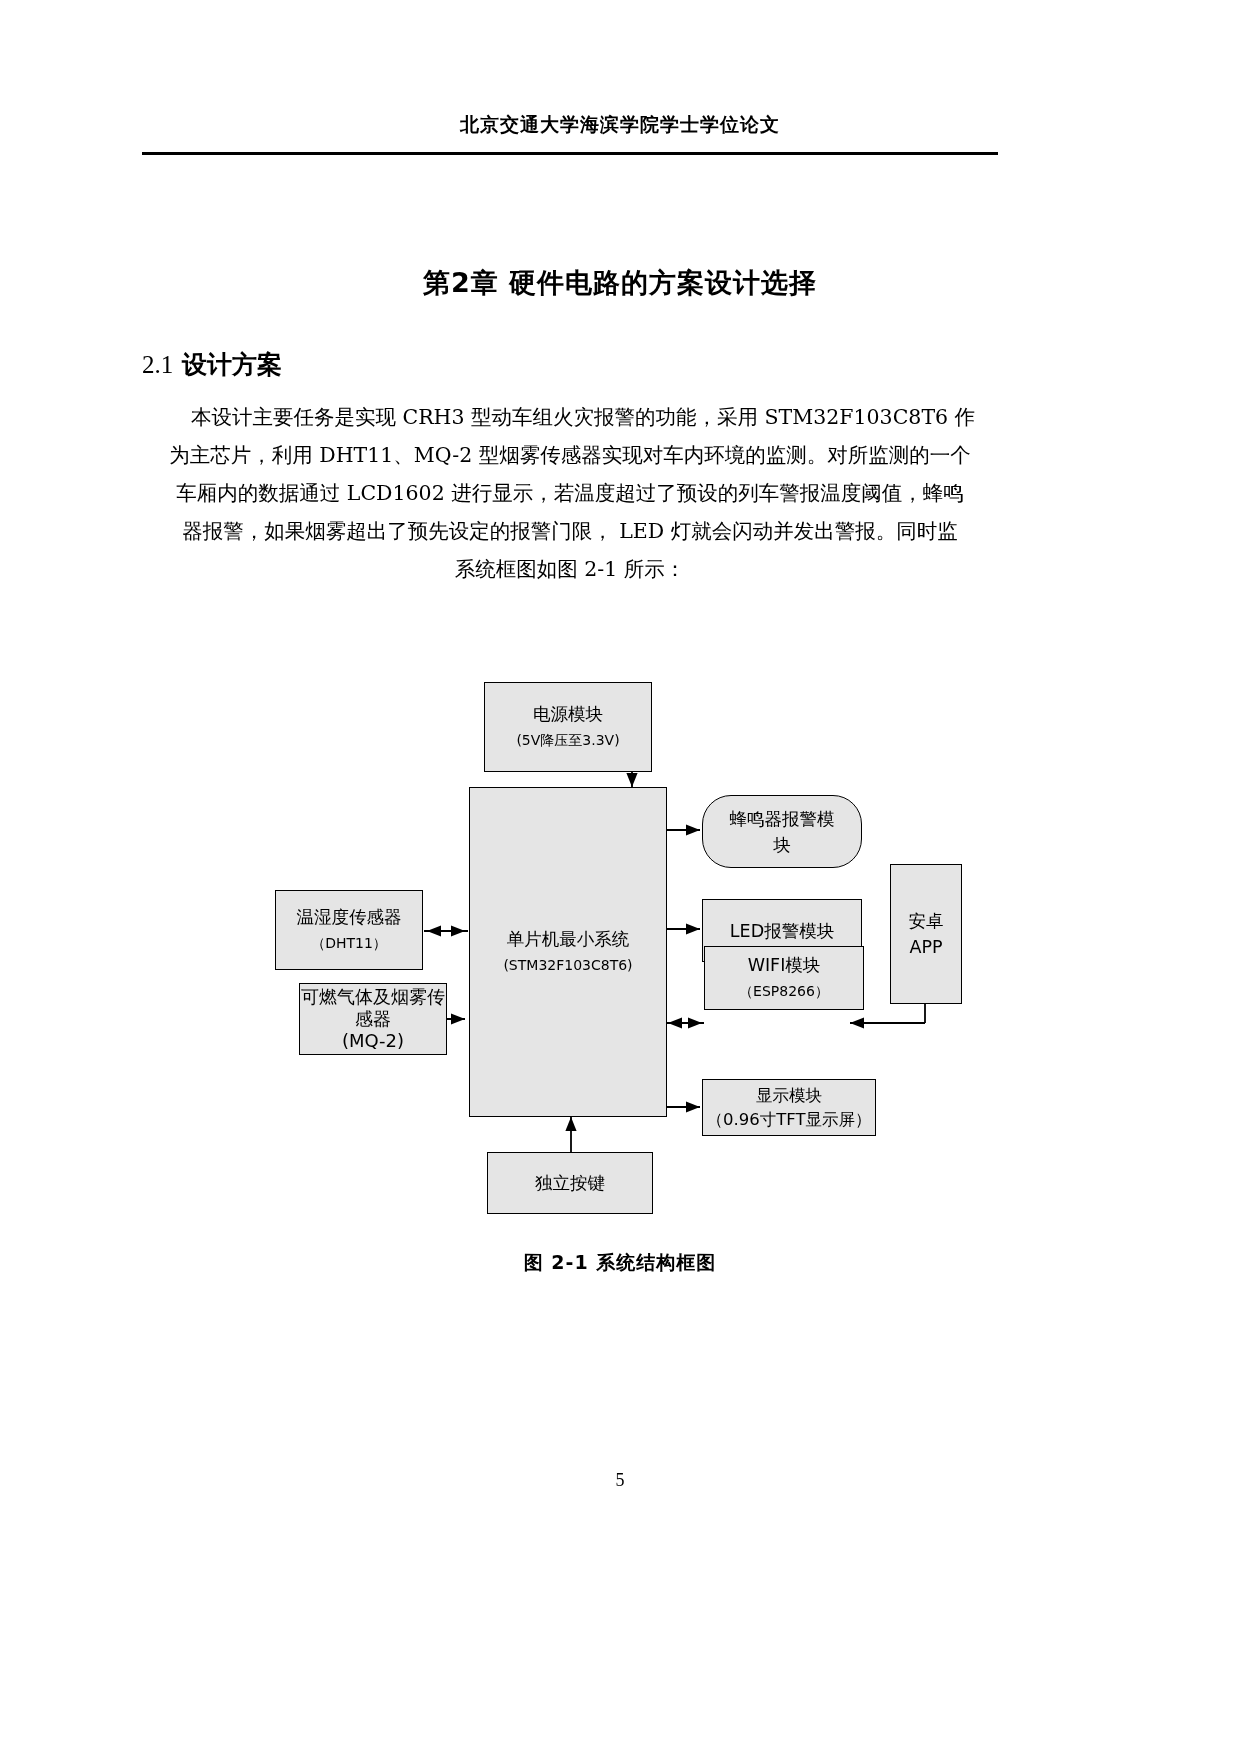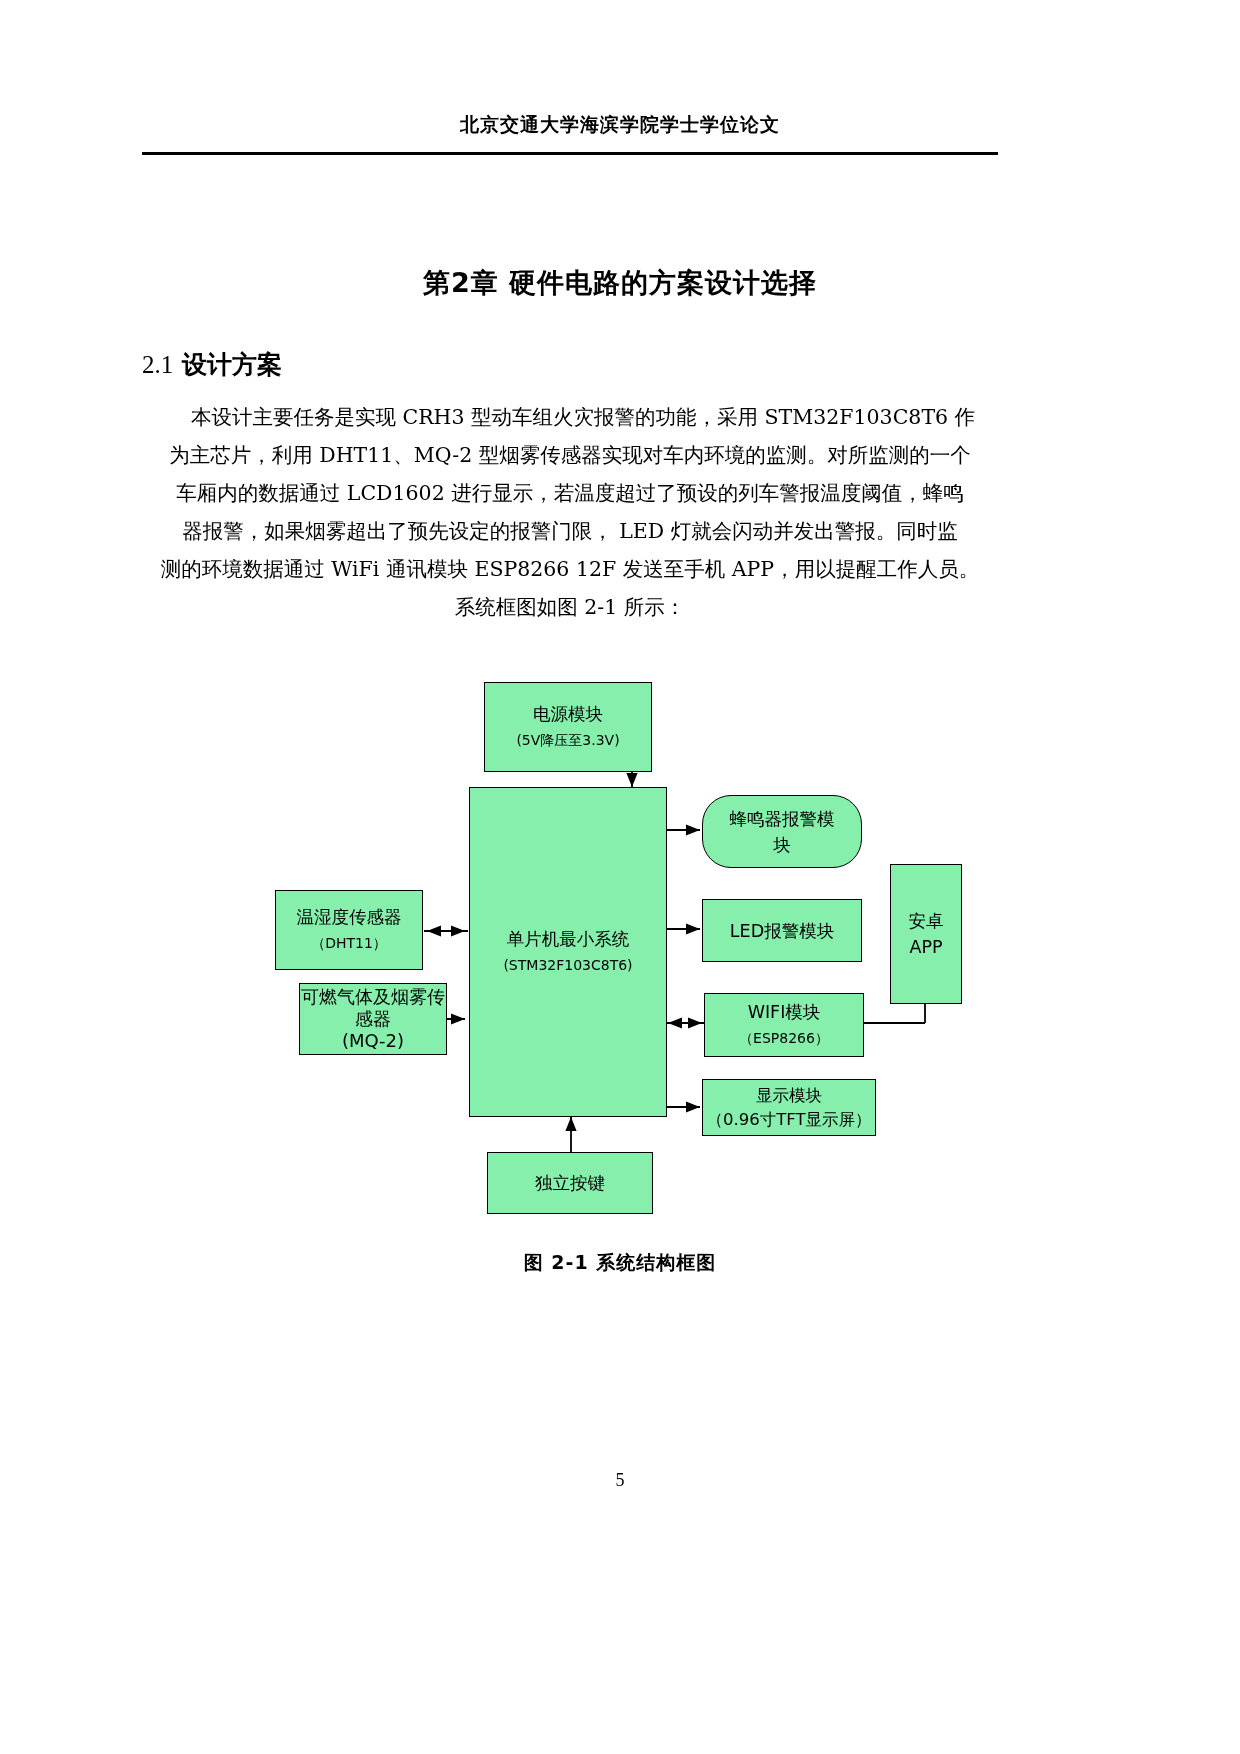--- a/index.html
+++ b/index.html
@@ -60,21 +60,21 @@
   .dbox {
     position:absolute;
     border:1.6px solid #000;
     box-sizing:border-box;
     display:flex; flex-direction:column;
     align-items:center; justify-content:center;
     font-family:"DejaVu Sans","Liberation Sans",sans-serif;
     font-size:17.5px;
     line-height:26px;
     text-align:right;
-    background:#86efac;
+    background:#e5e5e5;
   }
   .dbox .l2 { font-size:14px; }
 
   
   .fig-caption {
     position:absolute; left:0; top:1250px; width:1240px;
     text-align:center;
     font-family:"DejaVu Sans","Liberation Sans",sans-serif;
     font-size:19px; font-weight:700; letter-spacing:1px;
   }
@@ -103,21 +103,20 @@
   <div class="section-heading">
     <span class="num">2.1</span>
     <span>设计方案</span>
   </div>
 
   <div class="body-block">
     <div class="body-line">    本设计主要任务是实现 CRH3 型动车组火灾报警的功能，采用 STM32F103C8T6 作</div>
     <div class="body-line">为主芯片，利用 DHT11、MQ-2 型烟雾传感器实现对车内环境的监测。对所监测的一个</div>
     <div class="body-line">车厢内的数据通过 LCD1602 进行显示，若温度超过了预设的列车警报温度阈值，蜂鸣</div>
     <div class="body-line">器报警，如果烟雾超出了预先设定的报警门限， LED 灯就会闪动并发出警报。同时监</div>
-    <div class="body-line">测的环境数据通过 WiFi 通讯模块 ESP8266 12F 发送至手机 APP，用以提醒工作人员。</div>
     <div class="body-line">系统框图如图 2-1 所示：</div>
   </div>
 
   <div class="diagram">
 
     <svg class="arrows" width="1240" height="1754">
       <defs>
         <marker id="ah" markerWidth="9" markerHeight="9" refX="8" refY="3.2" orient="auto">
           <path d="M0,0 L8,3.2 L0,6.4 z" fill="#000"></path>
         </marker>
@@ -171,21 +170,21 @@
 
     <div class="dbox" style="left:702px; top:795px; width:160px; height:73px;border-radius:29px;">
       <div>蜂鸣器报警模</div>
       <div>块</div>
     </div>
 
     <div class="dbox" style="left:702px; top:899px; width:160px; height:63px;">
       <div>LED报警模块</div>
     </div>
 
-    <div class="dbox" style="left:704px; top:993px; width:160px; height:64px;">
+    <div class="dbox" style="left:704px; top:946px; width:160px; height:64px;">
       <div>WIFI模块</div>
       <div class="l2">（ESP8266）</div>
     </div>
 
     <div class="dbox" style="left:890px; top:864px; width:72px; height:140px;">
       <div>安卓</div>
       <div>APP</div>
     </div>
 
     <div class="dbox" style="left:702px; top:1079px; width:174px; height:57px; font-size:16.5px; line-height:24px;">

